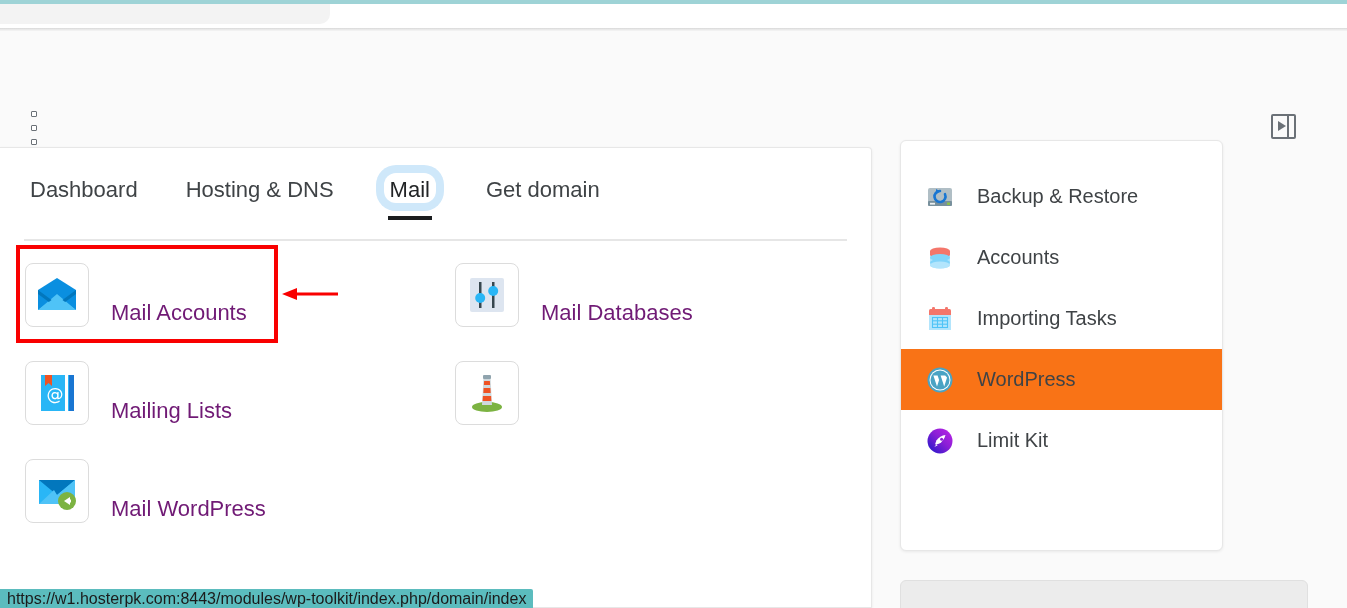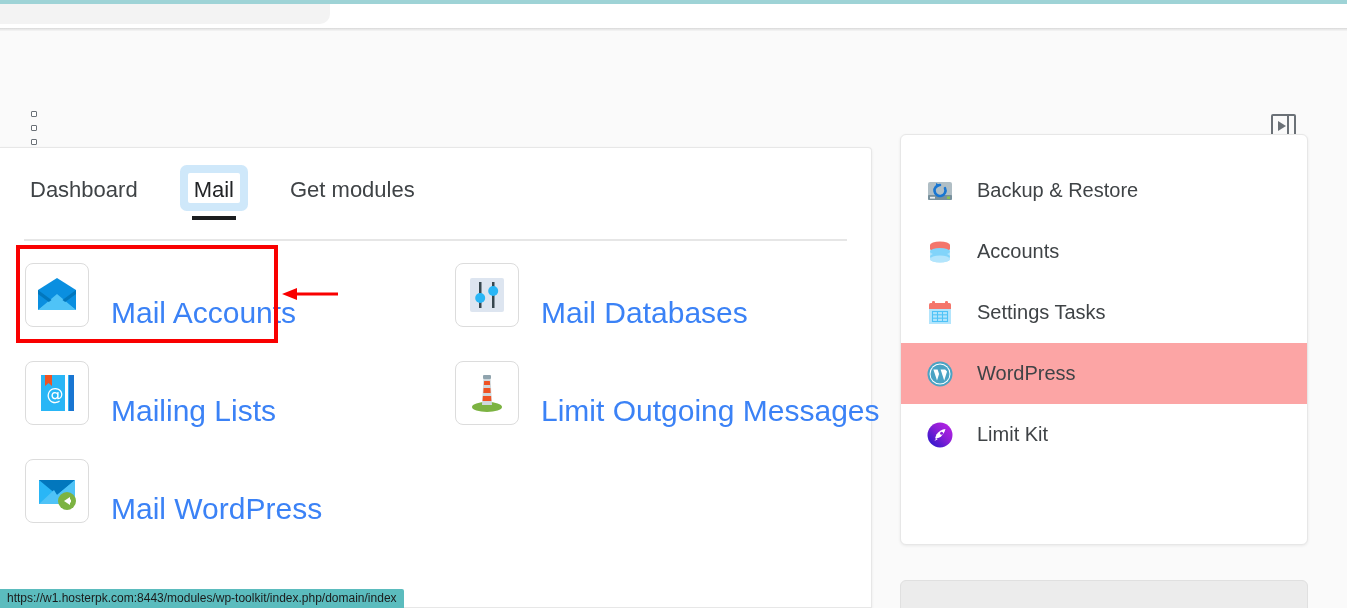--- a/index.html
+++ b/index.html
@@ -113,21 +113,21 @@
     color: #3f4346;
     padding: 4px 6px 0 6px;
     margin-right: 36px;
     cursor: pointer;
     white-space: nowrap;
   }
   .tab-item.tab-active {
     color: #222426;
     background: #ffffff;
     box-shadow: 0 0 0 8px #cfe8fa;
-    border-radius: 2px;
+    border-radius: 12px;
     margin-right: 44px;
     margin-left: 8px;
   }
   .tab-item.tab-active .tab-underline {
     position: absolute;
     left: 4px; right: 4px;
     bottom: -17px; height: 4px;
     background: #1b1d1f;
   }
   #tab-divider {
@@ -158,47 +158,47 @@
     min-width: 64px;
     border: 1px solid #dcdcdc;
     border-radius: 8px;
     background: #ffffff;
     display: flex;
     align-items: center;
     justify-content: center;
     margin-left: 9px;
   }
   .tile-label {
-    font-size: 30px;
-    color: #3b82f6;
+    font-size: 22px;
+    color: #701a75;
     margin-left: 22px;
     white-space: nowrap;
     margin-top: 36px;
   }
 
   
   #sidebar-card {
     position: absolute;
-    left: 900px; top: 134px;
-    width: 408px; height: 411px;
+    left: 900px; top: 140px;
+    width: 323px; height: 411px;
     background: #ffffff;
     border: 1px solid #e7e7e7;
     border-radius: 6px;
     box-shadow: 0 1px 3px rgba(0,0,0,0.07);
     overflow: hidden;
   }
   #sidebar-list { padding-top: 25px; }
   .sidebar-item {
     display: flex;
     align-items: center;
     height: 61px;
     padding-left: 24px;
     cursor: pointer;
   }
-  .sidebar-item.sidebar-item-hover { background: #fca5a5; }
+  .sidebar-item.sidebar-item-hover { background: #f97316; }
   .sidebar-item-icon {
     width: 30px; height: 30px;
     min-width: 30px;
     display: flex;
     align-items: center;
     justify-content: center;
   }
   .sidebar-item-label {
     font-size: 20px;
     color: #3f4346;
@@ -231,21 +231,21 @@
     pointer-events: none;
   }
 
   
   #status-bar-url {
     position: absolute;
     left: 0; top: 589px;
     height: 19px;
     background: #5bbcbe;
     color: #1b1b1b;
-    font-size: 12px;
+    font-size: 16px;
     line-height: 19px;
     padding: 0 7px;
     border-radius: 0 2px 0 0;
     white-space: nowrap;
   }
 </style>
 </head>
 <body>
 
 <div id="browser-chrome">
@@ -268,26 +268,29 @@
   </div>
 </div>
 
 <div id="main-card">
 
   <div id="tab-bar">
     <div id="tab-list">
       <div class="tab-item">
         <span>Dashboard</span>
       </div>
+      <div class="tab-item">
+        <span>Hosting &amp; DNS</span>
+      </div>
       <div class="tab-item tab-active">
         <span>Mail</span>
         <span class="tab-underline"></span>
       </div>
       <div class="tab-item">
-        <span>Get modules</span>
+        <span>Get domain</span>
       </div>
     </div>
     <div id="tab-divider"></div>
   </div>
 
   <div id="tile-grid">
 
     <div class="tile-column" id="tile-column-left">
 
       <div class="tile-item">
@@ -350,21 +353,20 @@
         <div class="tile-icon-frame">
           <svg width="46" height="46" viewBox="0 0 46 46">
             <ellipse cx="23" cy="37" rx="15" ry="5" fill="#7cb342"></ellipse>
             <path d="M18 35 L19.5 8 L26.5 8 L28 35 Z" fill="#cfd8dc"></path>
             <path d="M18.6 31 L27.4 31 L27.1 26 L18.9 26 Z" fill="#ef5323"></path>
             <path d="M19.3 23 L26.7 23 L26.4 18 L19.6 18 Z" fill="#ef5323"></path>
             <path d="M19.9 15 L26.1 15 L25.9 11 L20.1 11 Z" fill="#ef5323"></path>
             <rect x="19" y="5" width="8" height="4" rx="1" fill="#90a4ae"></rect>
           </svg>
         </div>
-        <div class="tile-label">Limit Outgoing Messages</div>
       </div>
 
     </div>
 
   </div>
 </div>
 
 <div id="sidebar-card">
   <div id="sidebar-list">
 
@@ -405,21 +407,21 @@
           <rect x="19" y="2" width="3" height="5" rx="1.2" fill="#f4766b"></rect>
           <g stroke="#4fc3f7" stroke-width="1.1">
             <rect x="6.5" y="12.5" width="15" height="10" fill="none"></rect>
             <line x1="11.5" y1="12.5" x2="11.5" y2="22.5"></line>
             <line x1="16.5" y1="12.5" x2="16.5" y2="22.5"></line>
             <line x1="6.5" y1="15.8" x2="21.5" y2="15.8"></line>
             <line x1="6.5" y1="19.2" x2="21.5" y2="19.2"></line>
           </g>
         </svg>
       </div>
-      <div class="sidebar-item-label">Settings Tasks</div>
+      <div class="sidebar-item-label">Importing Tasks</div>
     </div>
 
 
     <div class="sidebar-item sidebar-item-hover">
       <div class="sidebar-item-icon">
         <svg width="28" height="28" viewBox="0 0 28 28">
           <circle cx="14" cy="14" r="12.5" fill="#4aa3c4"></circle>
           <circle cx="14" cy="14" r="10.5" fill="#ffffff"></circle>
           <circle cx="14" cy="14" r="9.5" fill="#4aa3c4"></circle>
           <path d="M7.4 9.4 L11 20.6 L13.1 14 L11.6 9.4 Z" fill="#ffffff"></path>

